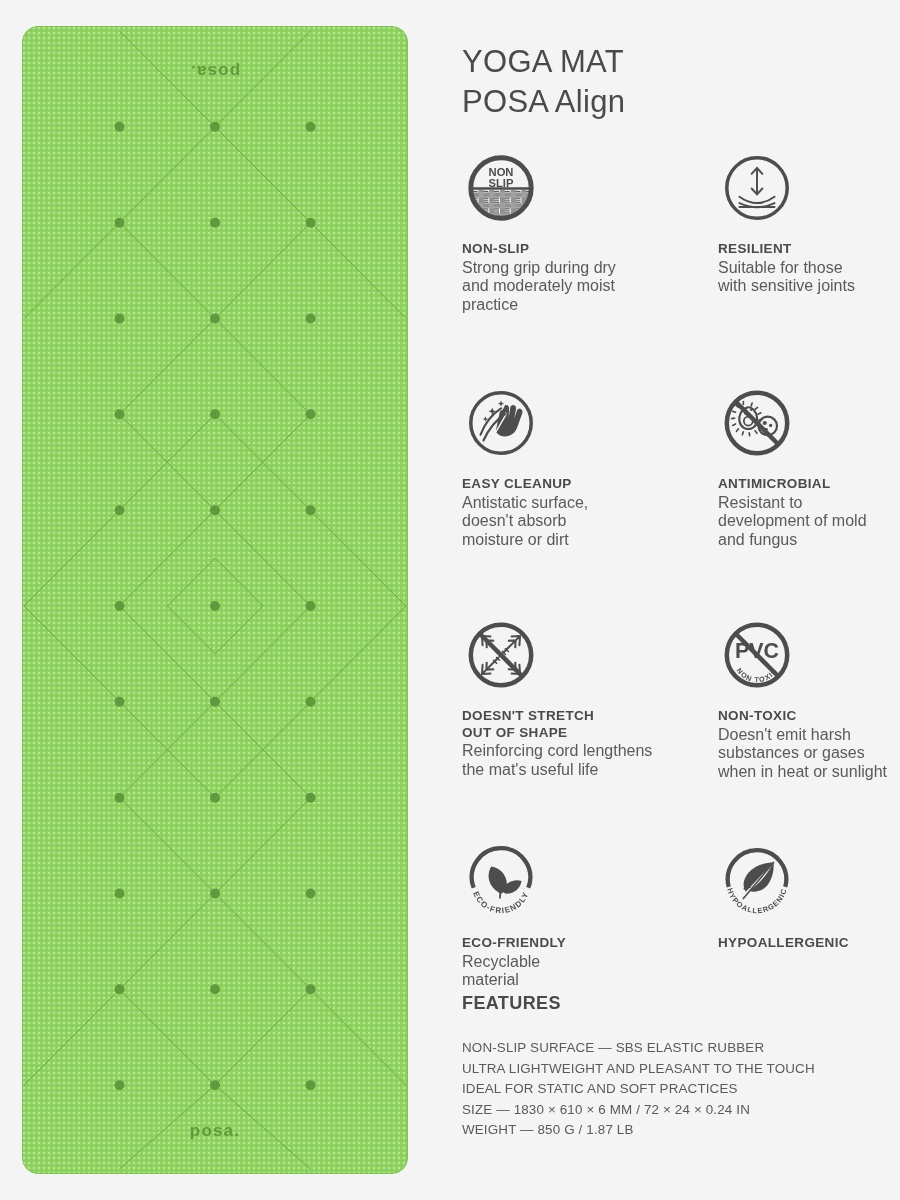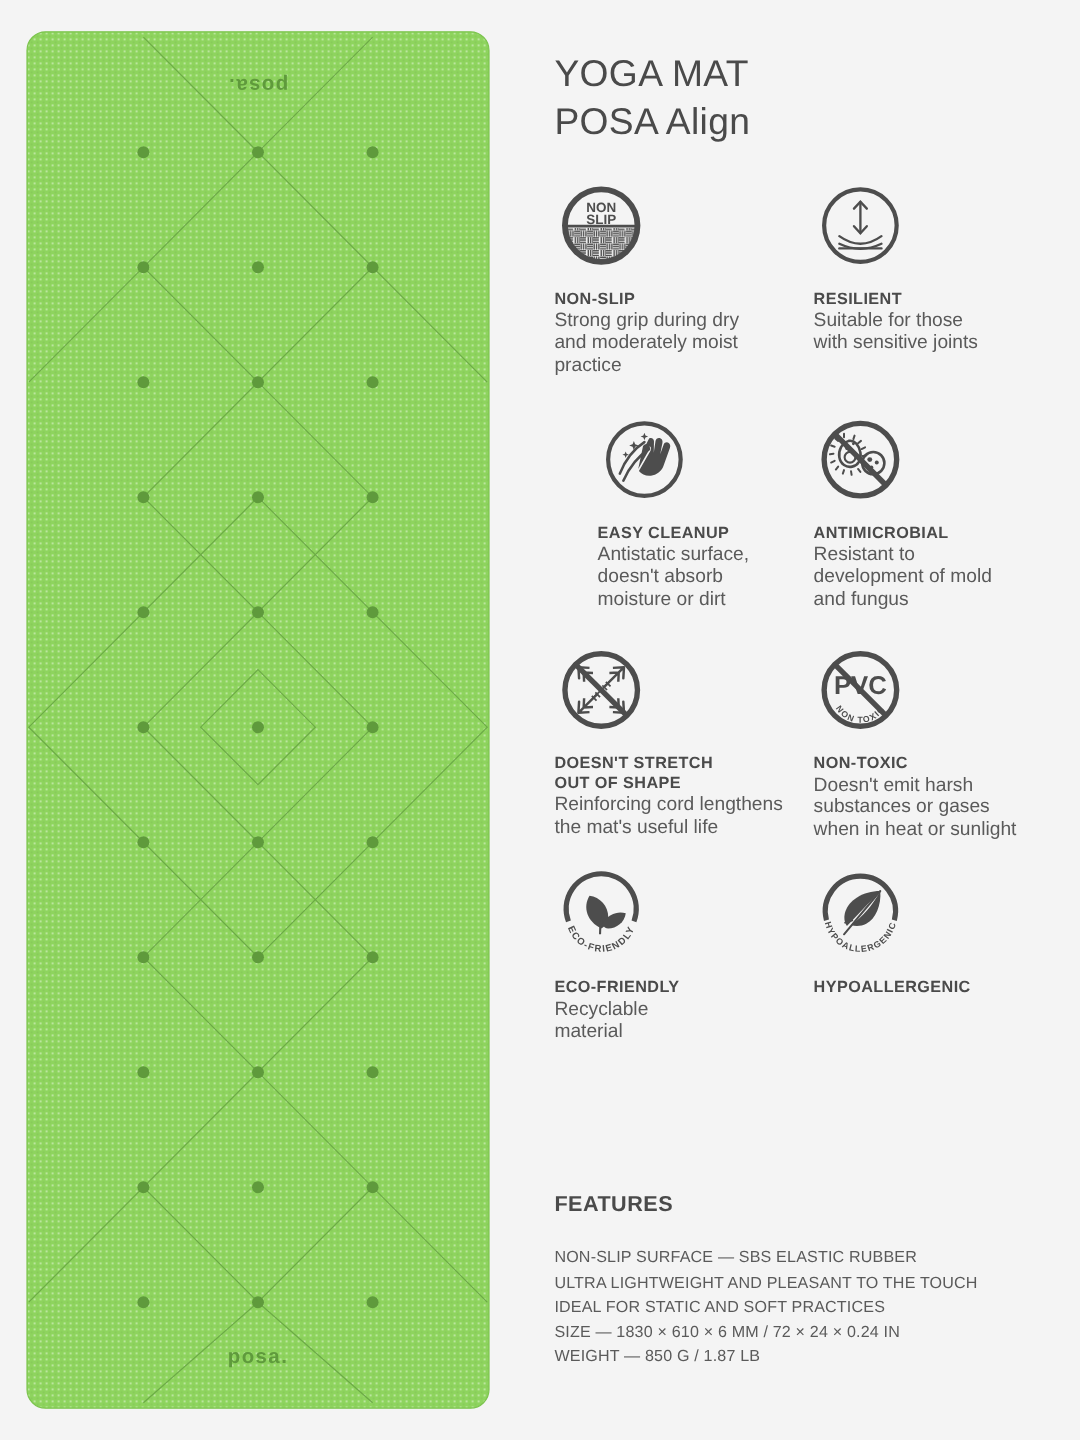--- a/index.html
+++ b/index.html
@@ -48,20 +48,21 @@
     font-size:31px; font-weight:400; color:#4a4a4a;
     letter-spacing:.3px; line-height:40px;
   }
 
   
   #feature-grid{
     margin-top:27px;
     display:grid;
     grid-template-columns:216px 216px;
     grid-auto-rows:auto;
+    gap:40px;
   }
   .feature{ padding-bottom:13px; }
   .feature-icon{ width:78px; height:78px; display:block; }
   .feature-title{
     font-size:13.5px; font-weight:700; color:#4a4a4a;
     letter-spacing:.35px; line-height:16.5px;
     margin-top:14px; white-space:pre-line;
   }
   .feature-desc{
     font-size:16px; color:#5a5a5a;
@@ -212,21 +213,21 @@
           <path d="M22 49 Q40 62 58 49"></path>
           <path d="M22 55.5 Q40 64 58 55.5"></path>
           <path d="M22 59.5 H58"></path>
         </g>
       </svg>
       <div class="feature-title">RESILIENT</div>
       <div class="feature-desc">Suitable for those
 with sensitive joints</div>
     </div>
 
-    <div class="feature" style="padding-bottom: 27px; margin-left: 36px;">
+    <div class="feature" style="padding-bottom: 27px;">
       <svg class="feature-icon" viewBox="0 0 80 80">
         <circle cx="40" cy="40" r="31" fill="none" stroke="#4d4d4d" stroke-width="3.6"></circle>
         <g fill="#4d4d4d">
 
           <path d="M44 22 c2.2-1.1 4.2 .3 4.2 2.6 l-.2 9.5 1.5-9.9 c.4-2.3 2.6-3.2 4.4-2.2 1.5 .8 1.8 2.3 1.5 3.9 l-1.9 9.6 2.9-8.2 c.8-2.1 2.9-2.6 4.4-1.5 1.3 1 1.6 2.5 1 4.2 l-5.2 14.6 c-1.6 4.5-4.6 7.6-9.3 8.8 -4.9 1.3-9.2-.4-12-3.7 l9.8-17 c1-1.8 .7-3.4-.7-4.3 -1.6-1-3.4-.4-4.4 1.4"></path>
           <path d="M38.8 28.5 c1.1-1.9 3.1-2.4 4.6-1.5 1.4 .8 1.8 2.6 .8 4.4 L34.7 48"></path>
         </g>
         <g stroke="#4d4d4d" stroke-width="2.2" fill="none" stroke-linecap="round">
           <path d="M19 52 Q26 34 40 25"></path>
           <path d="M22 58 Q30 40 44 31"></path>

